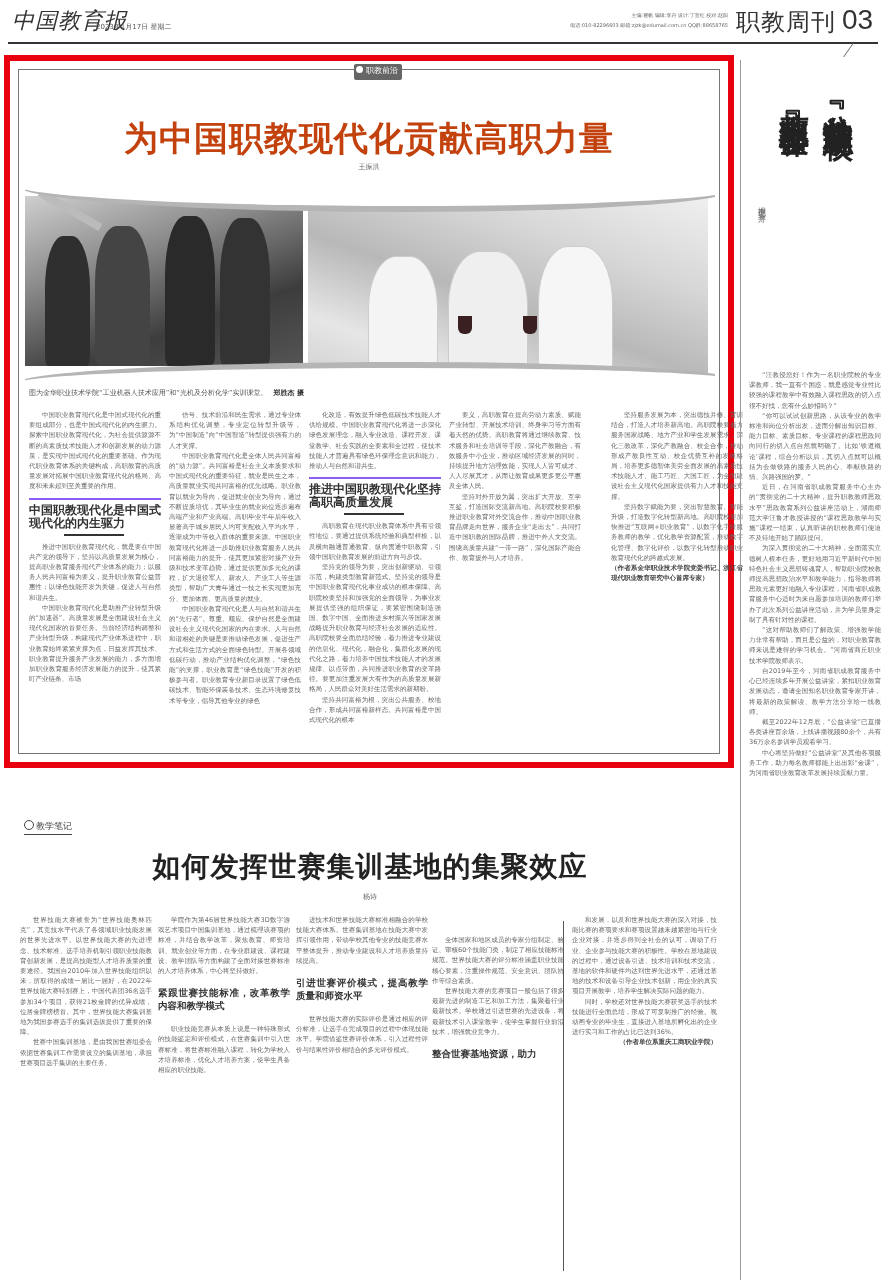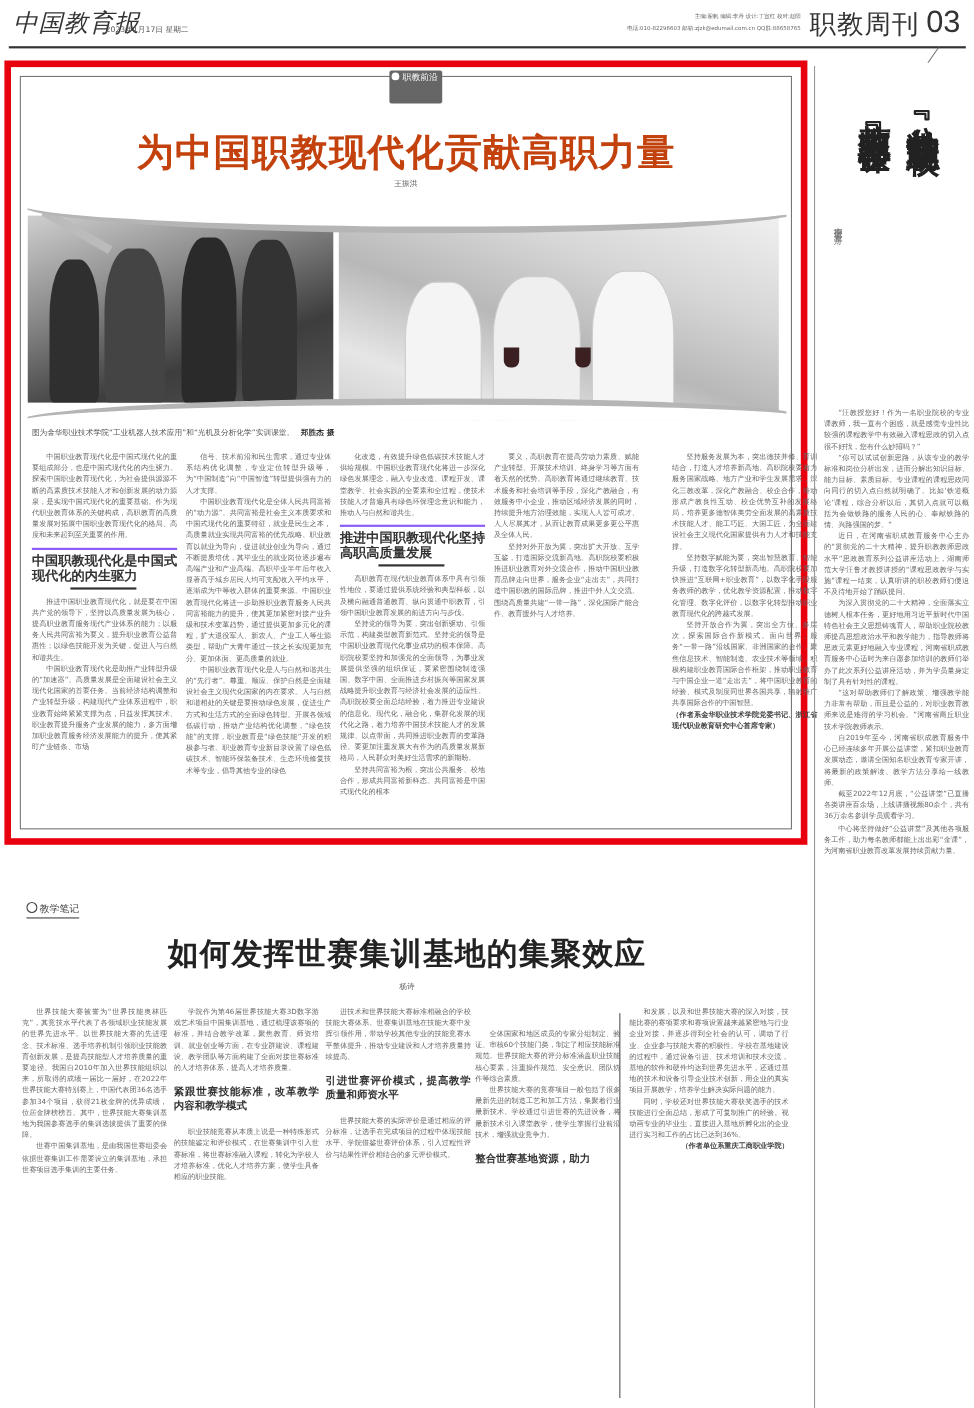--- a/index.html
+++ b/index.html
@@ -13,21 +13,21 @@
   .credits { position: absolute; left: 300px; top: 12px; width: 120px; font-size: 5px; color: #666; line-height: 7px; text-align: right; }
   .contact { position: absolute; left: 260px; top: 22px; width: 160px; font-size: 5px; color: #666; text-align: right; }
   .section-name { position: absolute; left: 424px; top: 6px; font-size: 24px; color: #333; letter-spacing: 1px; }
   .page-no { position: absolute; left: 534px; top: 4px; font-size: 28px; color: #333; font-family: "Liberation Sans", sans-serif; }
   .masthead-rule { position: absolute; left: 0; top: 42px; width: 870px; height: 2px; background: #333; }
   .masthead-notch { position: absolute; left: 840px; top: 43px; width: 20px; height: 14px; border-left: 1px solid #666; transform: skewX(-35deg); }
 
   
   .highlight { position: absolute; left: 4px; top: 55px; width: 730px; height: 713px; border: 6px solid #e8000f; }
   .article-frame { position: absolute; left: 8px; top: 8px; right: 8px; bottom: 8px; border: 1.5px solid #777; background: #fff; }
-  .kicker { position: absolute; left: 335px; top: -6px; background: #666; color: #fff; font-size: 8px; padding: 1px 4px 18px 12px; border-radius: 2px; }
+  .kicker { position: absolute; left: 335px; top: -6px; background: #666; color: #fff; font-size: 8px; padding: 1px 4px 4px 12px; border-radius: 2px; }
   .kicker::before { content: ""; position: absolute; left: 2px; top: 2px; width: 7px; height: 7px; border-radius: 50%; background: #fff; }
   .headline { position: absolute; left: 0; right: 0; top: 46px; text-align: center; font-family: "DejaVu Serif", serif; font-weight: bold; font-size: 34px; color: #c2410c; letter-spacing: 1px; }
   .byline { position: absolute; left: 0; right: 0; top: 92px; text-align: center; font-size: 7px; color: #666; }
 
   .photo-band { position: absolute; left: 6px; top: 112px; width: 690px; height: 200px; overflow: hidden; }
   .photo-left { position: absolute; left: 0; top: 14px; width: 278px; height: 170px; background: linear-gradient(160deg, #cfcfcf 0%, #8a8a8a 35%, #3d3d3d 70%, #555 100%); }
   .photo-right { position: absolute; left: 283px; top: 14px; width: 400px; height: 186px; background: linear-gradient(200deg, #f0f0f0 0%, #d6d6d6 30%, #b8b8b8 55%, #e6e6e6 80%, #cfcfcf 100%); }
   .figure { position: absolute; border-radius: 40% 40% 8% 8%; }
   .wave-top { position: absolute; left: -10px; top: -20px; width: 720px; height: 50px; border-bottom: 6px solid #b5b5b5; border-radius: 0 0 50% 60%; background: #fff; }
   .wave-bottom { position: absolute; left: -10px; top: 180px; width: 720px; height: 40px; border-top: 6px solid #b5b5b5; border-radius: 60% 50% 0 0; background: #fff; }
@@ -123,21 +123,20 @@
         <p>坚持党的领导为要，突出创新驱动、引领示范，构建类型教育新范式。坚持党的领导是中国职业教育现代化事业成功的根本保障。高职院校要坚持和加强党的全面领导，为事业发展提供坚强的组织保证，要紧密围绕制造强国、数字中国、全面推进乡村振兴等国家发展战略提升职业教育与经济社会发展的适应性。高职院校要全面总结经验，着力推进专业建设的信息化、现代化，融合化，集群化发展的现代化之路，着力培养中国技术技能人才的发展规律、以点带面，共同推进职业教育的变革路径。要更加注重发展大有作为的高质量发展新格局，人民群众对美好生活需求的新期盼。</p>
         <p>坚持共同富裕为根，突出公共服务、校地合作，形成共同富裕新样态。共同富裕是中国式现代化的根本</p>
       </div>
       <div class="col" style="left:420px;">
         <p>要义，高职教育在提高劳动力素质、赋能产业转型、开展技术培训、终身学习等方面有着天然的优势。高职教育将通过继续教育、技术服务和社会培训等手段，深化产教融合，有效服务中小企业，推动区域经济发展的同时，持续提升地方治理效能，实现人人皆可成才、人人尽展其才，从而让教育成果更多更公平惠及全体人民。</p>
         <p>坚持对外开放为翼，突出扩大开放、互学互鉴，打造国际交流新高地。高职院校要积极推进职业教育对外交流合作，推动中国职业教育品牌走向世界，服务企业“走出去”，共同打造中国职教的国际品牌，推进中外人文交流。围绕高质量共建“一带一路”，深化国际产能合作、教育援外与人才培养。</p>
       </div>
       <div class="col" style="left:558px;margin-left:24px;">
         <p>坚持服务发展为本，突出德技并修、育训结合，打造人才培养新高地。高职院校要着力服务国家战略、地方产业和学生发展需求，深化三教改革，深化产教融合、校企合作，推动形成产教良性互动、校企优势互补的发展格局，培养更多德智体美劳全面发展的高素质技术技能人才、能工巧匠、大国工匠，为全面建设社会主义现代化国家提供有力人才和技能支撑。</p>
         <p>坚持数字赋能为要，突出智慧教育、智能升级，打造数字化转型新高地。高职院校要加快推进“互联网+职业教育”，以数字化手段服务教师的教学，优化教学资源配置，推动数字化管理、数字化评价，以数字化转型推动职业教育现代化的跨越式发展。</p>
-        <p>坚持开放合作为翼，突出全方位、多层次，探索国际合作新模式。面向世界，服务“一带一路”沿线国家、非洲国家的合作，聚焦信息技术、智能制造、农业技术等领域，积极构建职业教育国际合作框架，推动职业教育与中国企业一道“走出去”，将中国职业教育的经验、模式及制度同世界各国共享，辐射推广共享国际合作的中国智慧。</p>
         <p class="sign">（作者系金华职业技术学院党委书记、浙江省现代职业教育研究中心首席专家）</p>
       </div>
     </div>
   </div>
 </section>
 
 <aside class="sidebar">
   <div class="side-title t1">『公益讲堂』助职校</div>
   <div class="side-title t2">教师上出彩『金课』</div>
   <div class="side-author">本报记者  李丹</div>
@@ -156,21 +155,21 @@
 <div class="lower-kicker">教学笔记</div>
 <h2 class="lower-headline">如何发挥世赛集训基地的集聚效应</h2>
 <div class="lower-byline">杨诗</div>
 
 <div class="lower-cols">
   <div class="col" style="left:0;">
     <p>世界技能大赛被誉为“世界技能奥林匹克”，其竞技水平代表了各领域职业技能发展的世界先进水平。以世界技能大赛的先进理念、技术标准、选手培养机制引领职业技能教育创新发展，是提高技能型人才培养质量的重要途径。我国自2010年加入世界技能组织以来，所取得的成绩一届比一届好，在2022年世界技能大赛特别赛上，中国代表团36名选手参加34个项目，获得21枚金牌的优异成绩，位居金牌榜榜首。其中，世界技能大赛集训基地为我国参赛选手的集训选拔提供了重要的保障。</p>
     <p>世赛中国集训基地，是由我国世赛组委会依据世赛集训工作需要设立的集训基地，承担世赛项目选手集训的主要任务。</p>
   </div>
   <div class="col" style="left:138px;">
-    <p>学院作为第46届世界技能大赛3D数字游戏艺术项目中国集训基地，通过梳理该赛项的标准，并结合教学改革，聚焦教育、师资培训、就业创业等方面，在专业群建设、课程建设、教学团队等方面构建了全面对接世赛标准的人才培养体系，提高人才培养质量。</p>
+    <p>学院作为第46届世界技能大赛3D数字游戏艺术项目中国集训基地，通过梳理该赛项的标准，并结合教学改革，聚焦教育、师资培训、就业创业等方面，在专业群建设、课程建设、教学团队等方面构建了全面对接世赛标准的人才培养体系，中心将坚持做好。</p>
     <div class="subhead">紧跟世赛技能标准，改革教学内容和教学模式</div>
     <p>职业技能竞赛从本质上说是一种特殊形式的技能鉴定和评价模式，在世赛集训中引入世赛标准，将世赛标准融入课程，转化为学校人才培养标准，优化人才培养方案，使学生具备相应的职业技能。</p>
   </div>
   <div class="col" style="left:276px;">
     <p>进技术和世界技能大赛标准相融合的学校技能大赛体系。世赛集训基地在技能大赛中发挥引领作用，带动学校其他专业的技能竞赛水平整体提升，推动专业建设和人才培养质量持续提高。</p>
     <div class="subhead">引进世赛评价模式，提高教学质量和师资水平</div>
     <p>世界技能大赛的实际评价是通过相应的评分标准，让选手在完成项目的过程中体现技能水平。学院借鉴世赛评价体系，引入过程性评价与结果性评价相结合的多元评价模式。</p>
   </div>
   <div class="col" style="left:412px;margin-top:20px;">
     <p>全体国家和地区成员的专家分组制定、验证、审核60个技能门类，制定了相应技能标准规范。世界技能大赛的评分标准涵盖职业技能核心要素，注重操作规范、安全意识、团队协作等综合素质。</p>

